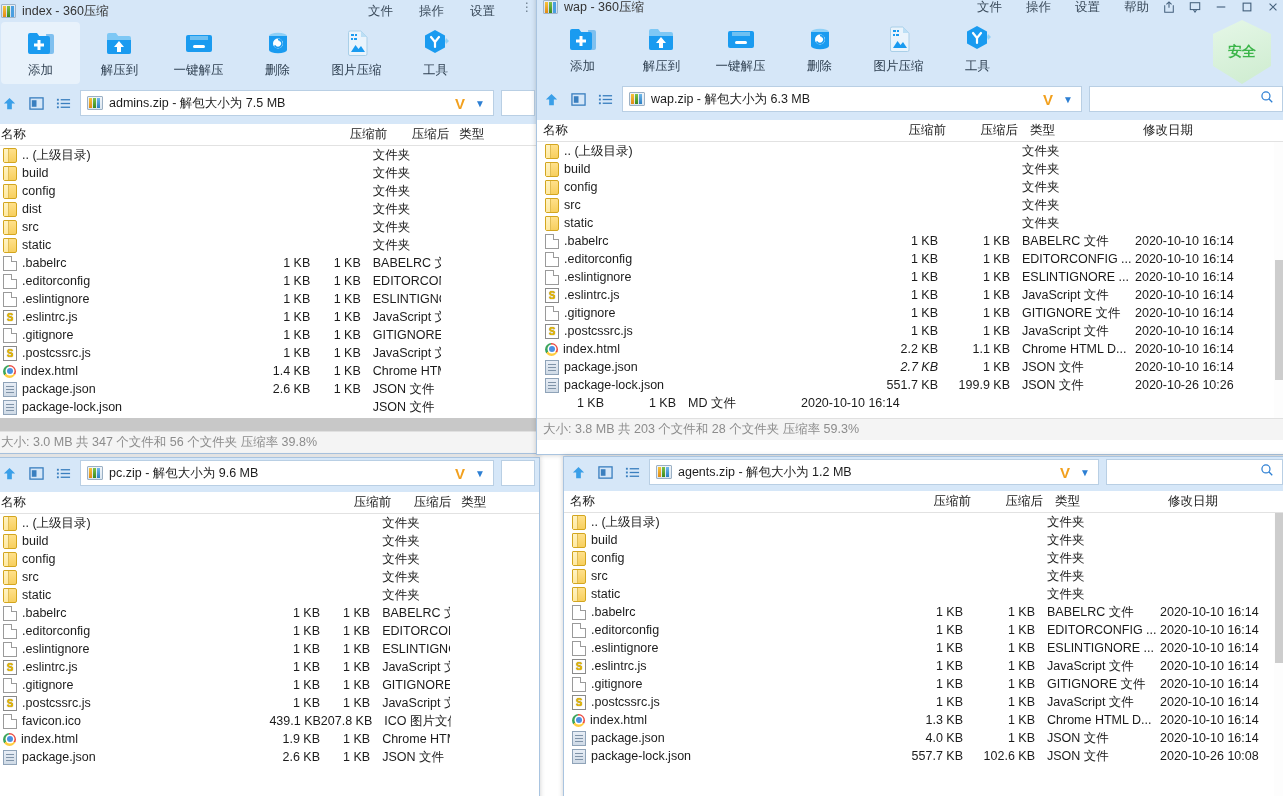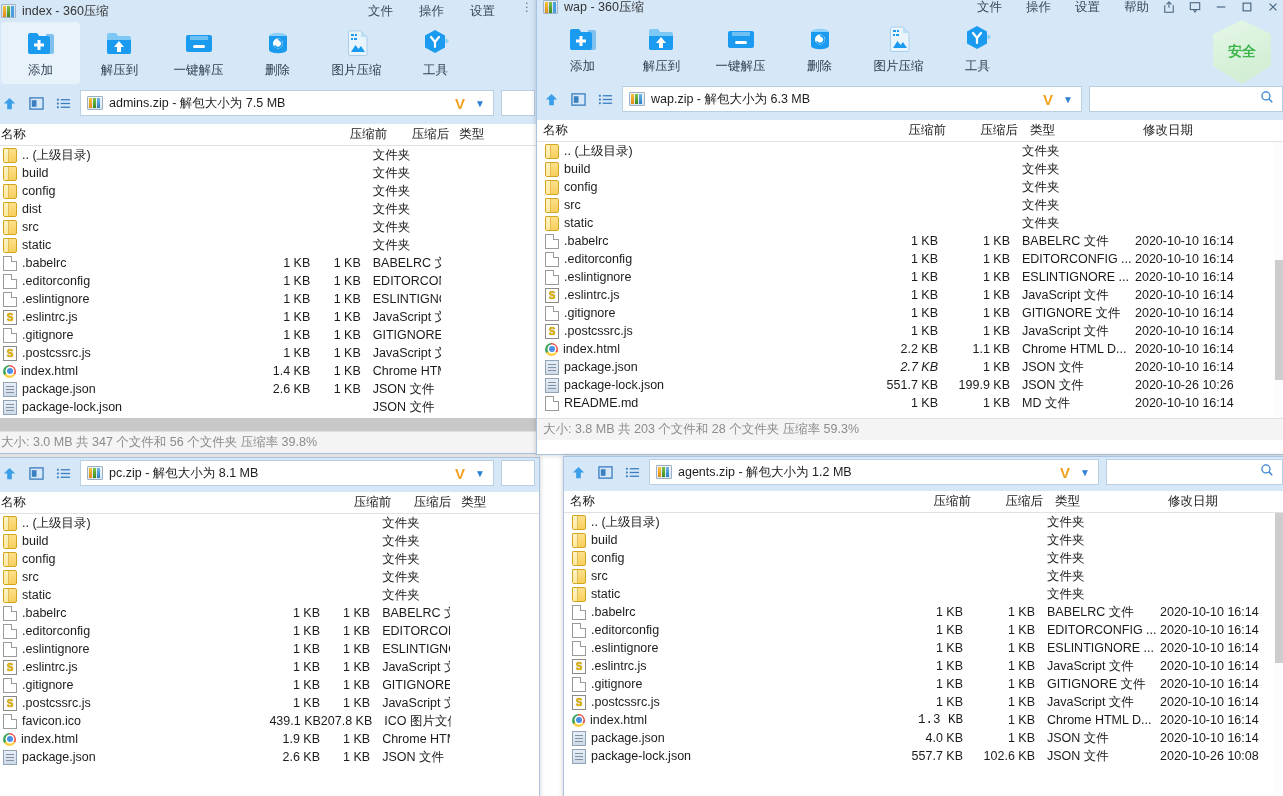--- a/index.html
+++ b/index.html
@@ -460,21 +460,21 @@
             <rect x="1" y="11" width="2" height="2" fill="#3a7fbf"></rect>
               <rect x="5" y="11.3" width="10" height="1.4" fill="#3a7fbf"></rect>
           </svg>
         </div>
         <div class="addr-box">
           <div class="zip-ico">
             <i style="left:1px;background:linear-gradient(#f7c33a,#e08a16)"></i>
             <i style="left:5px;background:linear-gradient(#7ec24a,#3b8a1f)"></i>
             <i style="left:9px;background:linear-gradient(#6fb8ea,#2b7fc4)"></i>
           </div>
-          <span class="addr-text">pc.zip - 解包大小为 8.1 MB</span>
+          <span class="addr-text">pc.zip - 解包大小为 9.6 MB</span>
           <span class="vip">V</span>
           <span class="caret">▼</span>
         </div>
         <div class="search-box" style="width:34px;"></div>
       </div>
       <div class="thin-sep"></div>
     </div>
 
     <div class="list-head">
       <span style="width:350px; padding-left:6px;">名称</span>
@@ -935,24 +935,20 @@
           <div class="c-name" style="width: 334px; padding-left: 8px;">
             <span class="ic ic-json"></span>
             <span>package-lock.json</span>
           </div>
           <div class="c-num" style="width: 67px;">551.7 KB</div>
           <div class="c-num" style="width: 72px;">199.9 KB</div>
           <div class="c-type" style="width: 125px; padding-left: 12px;">JSON 文件</div>
           <div class="c-date" style="width: 120px;">2020-10-26 10:26</div>
         </div>
         <div class="row">
-          <div class="c-name" style="width: 334px; padding-left: 8px;">
-            <span class="ic ic-file"></span>
-            <span>README.md</span>
-          </div>
           <div class="c-num" style="width: 67px;">1 KB</div>
           <div class="c-num" style="width: 72px;">1 KB</div>
           <div class="c-type" style="width: 125px; padding-left: 12px;">MD 文件</div>
           <div class="c-date" style="width: 120px;">2020-10-10 16:14</div>
         </div>
       </div>
 
     <div class="status-bar">
       <span style="padding-left:6px;">大小: 3.8 MB 共 203 个文件和 28 个文件夹 压缩率 59.3%</span>
     </div>
@@ -1124,21 +1120,21 @@
           <div class="c-num" style="width: 62px;">1 KB</div>
           <div class="c-num" style="width: 72px;">1 KB</div>
           <div class="c-type" style="width: 125px; padding-left: 12px;">JavaScript 文件</div>
           <div class="c-date" style="width: 110px;">2020-10-10 16:14</div>
         </div>
         <div class="row">
           <div class="c-name" style="width: 337px; padding-left: 8px;">
             <span class="ic ic-chrome"></span>
             <span>index.html</span>
           </div>
-          <div class="c-num" style="width: 62px; font-family: Liberation Mono, monospace;">1.3 KB</div>
+          <div class="c-num" style="width: 62px;">1.3 KB</div>
           <div class="c-num" style="width: 72px;">1 KB</div>
           <div class="c-type" style="width: 125px; padding-left: 12px;">Chrome HTML D...</div>
           <div class="c-date" style="width: 110px;">2020-10-10 16:14</div>
         </div>
         <div class="row">
           <div class="c-name" style="width: 337px; padding-left: 8px;">
             <span class="ic ic-json"></span>
             <span>package.json</span>
           </div>
           <div class="c-num" style="width: 62px;">4.0 KB</div>

